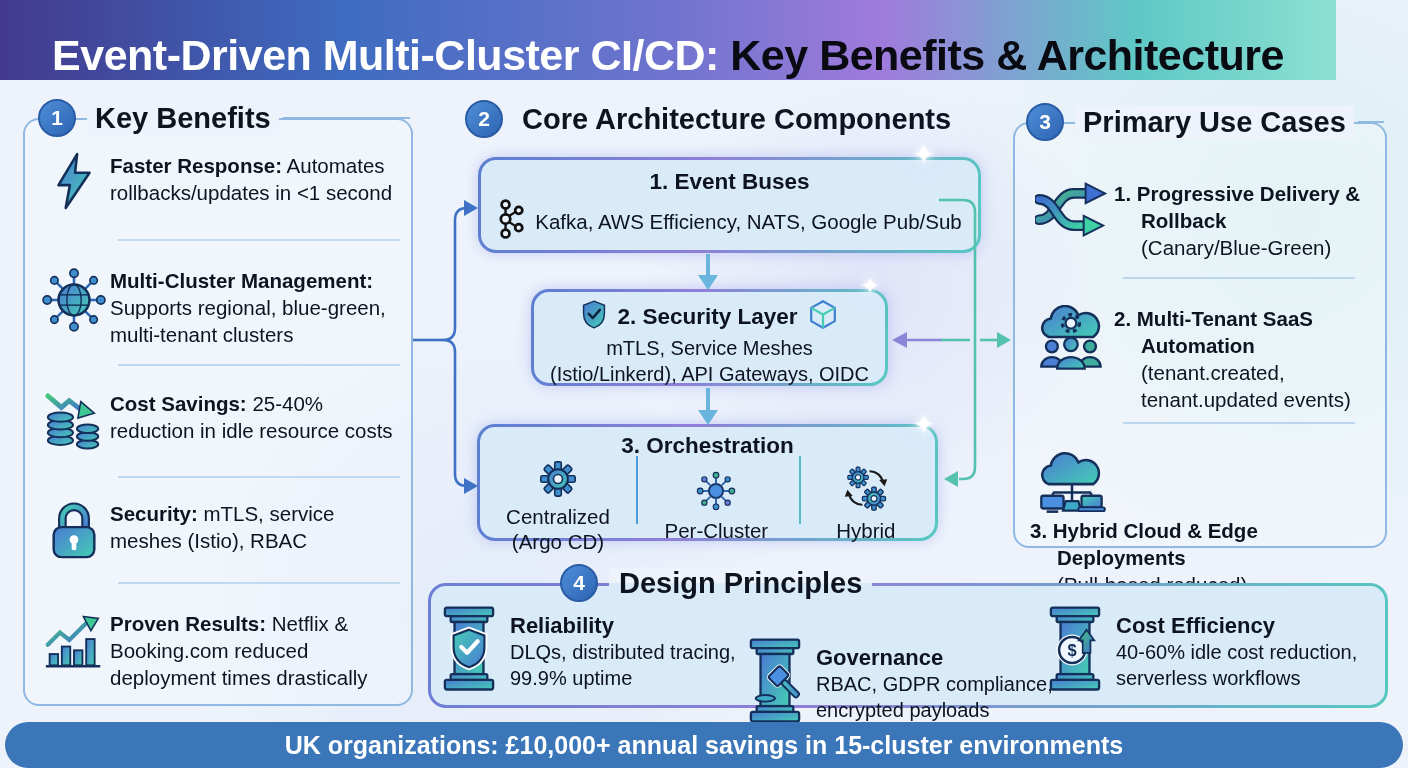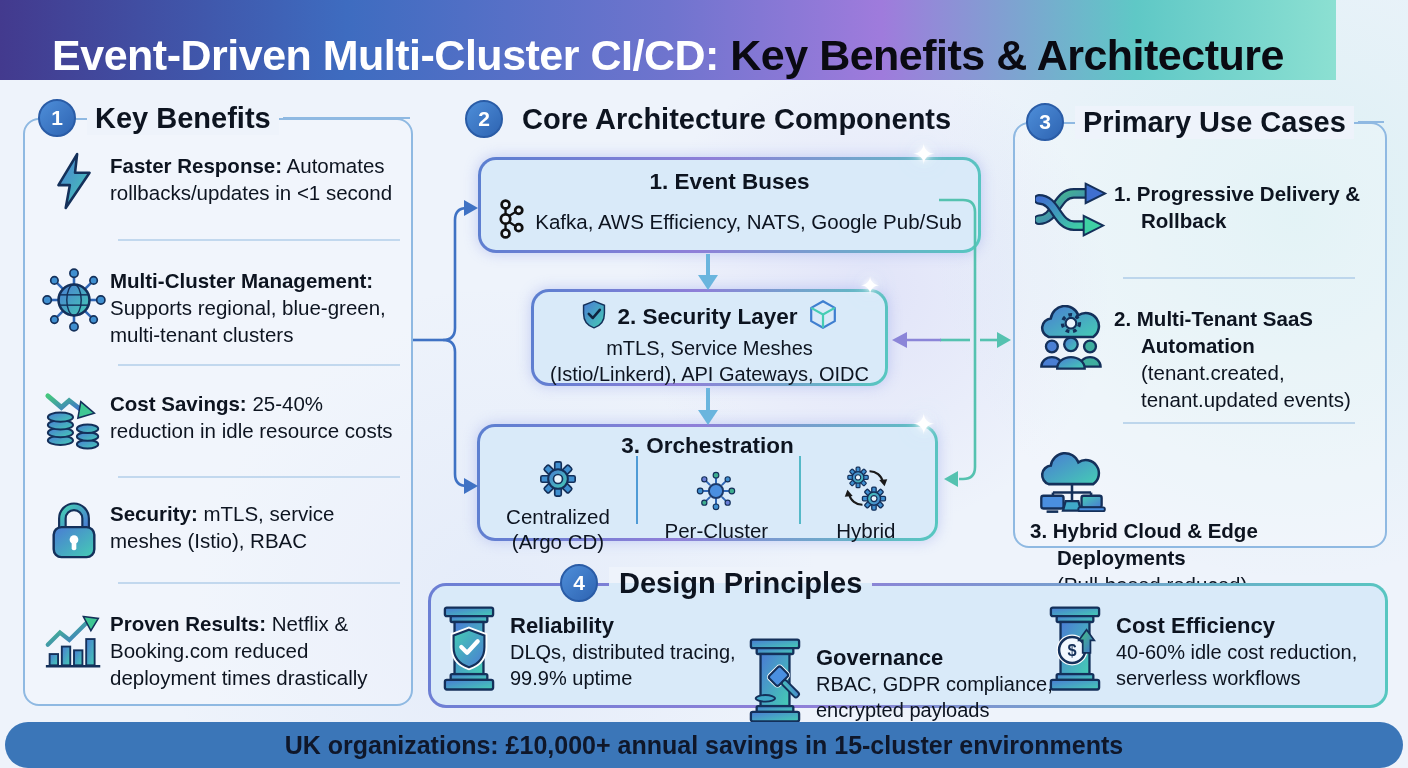--- a/index.html
+++ b/index.html
@@ -52,21 +52,21 @@
     background:linear-gradient(#d9eaf9,#d9eaf9) padding-box,
                linear-gradient(100deg,#6b7fd4,#8f7fd8 40%,#56c8c0) border-box;z-index:2;}
   .dp-title-bg{font-size:29px;font-weight:bold;margin-left:11px;padding:0 10px;white-space:nowrap;
     background:linear-gradient(180deg,#eef3fb 0 50%,#d9eaf9 50% 100%);}
   .dp-item{position:absolute;display:flex;align-items:center;gap:14px;z-index:4;}
   .dp-text .ttl{font-size:22px;font-weight:bold;line-height:27px;}
   .dp-text .txt{font-size:20px;line-height:26px;}
   
   .footer{position:absolute;left:5px;top:722px;width:1398px;height:46px;border-radius:24px;
     background:#3b76b8;display:flex;align-items:center;justify-content:center;z-index:5;}
-  .footer .ft{color:#0f172a;font-weight:bold;font-size:25px;}
+  .footer .ft{color:#ffffff;font-weight:bold;font-size:25px;}
   .overlay{position:absolute;left:0;top:0;z-index:4;pointer-events:none;}
   .sparkle{position:absolute;z-index:6;color:#fff;font-size:28px;
     text-shadow:0 0 5px #fff,0 0 14px rgba(255,255,255,.95),0 0 22px rgba(200,240,255,.8);}
   .sparkle::before{content:"\2726";}
 </style>
 </head>
 <body>
 
 <div id="stage">
 
@@ -335,20 +335,21 @@
         <path d="M4 40 C22 40 22 13 40 13 H52" fill="none" stroke="#14305a" stroke-width="11" stroke-linecap="round"></path>
         <path d="M4 40 C22 40 22 13 40 13 H52" fill="none" stroke="url(#ggb)" stroke-width="6.5" stroke-linecap="round"></path>
         <polygon points="52,3 72,13 52,23" fill="#3f6fd0" stroke="#14305a" stroke-width="2"></polygon>
         <path d="M4 19 C22 19 22 46 40 46 H50" fill="none" stroke="#14305a" stroke-width="11" stroke-linecap="round"></path>
         <path d="M4 19 C22 19 22 46 40 46 H50" fill="none" stroke="url(#gbg)" stroke-width="6.5" stroke-linecap="round"></path>
         <polygon points="50,36 70,46 50,56" fill="#3fd0a4" stroke="#14305a" stroke-width="2"></polygon>
       </svg>
     </div>
     <div class="uc-text">
       <div class="uc-title">1. Progressive Delivery &amp; Rollback</div>
+      <div class="uc-sub">(Canary/Blue-Green)</div>
     </div>
   </div>
   <div class="hdiv" style="left:1123px;top:277px;width:232px;background:#bdd6ec;"></div>
 
   <div class="uc-row" style="left:1030px;top:305px;">
     <div class="uc-ic">
       <svg width="72" height="66" viewBox="0 0 68 62">
         <path d="M12 30 a9 9 0 0 1 2 -17.5 A13.5 13.5 0 0 1 40 9.5 A10 10 0 0 1 54 30 Z" fill="url(#gbt)" stroke="#14305a" stroke-width="2.4"></path>
         <circle cx="33" cy="17" r="8" fill="none" stroke="#14305a" stroke-width="3.2" stroke-dasharray="3.5,3.5"></circle>
         <circle cx="33" cy="17" r="5" fill="#eaf4fd" stroke="#14305a" stroke-width="2"></circle>

